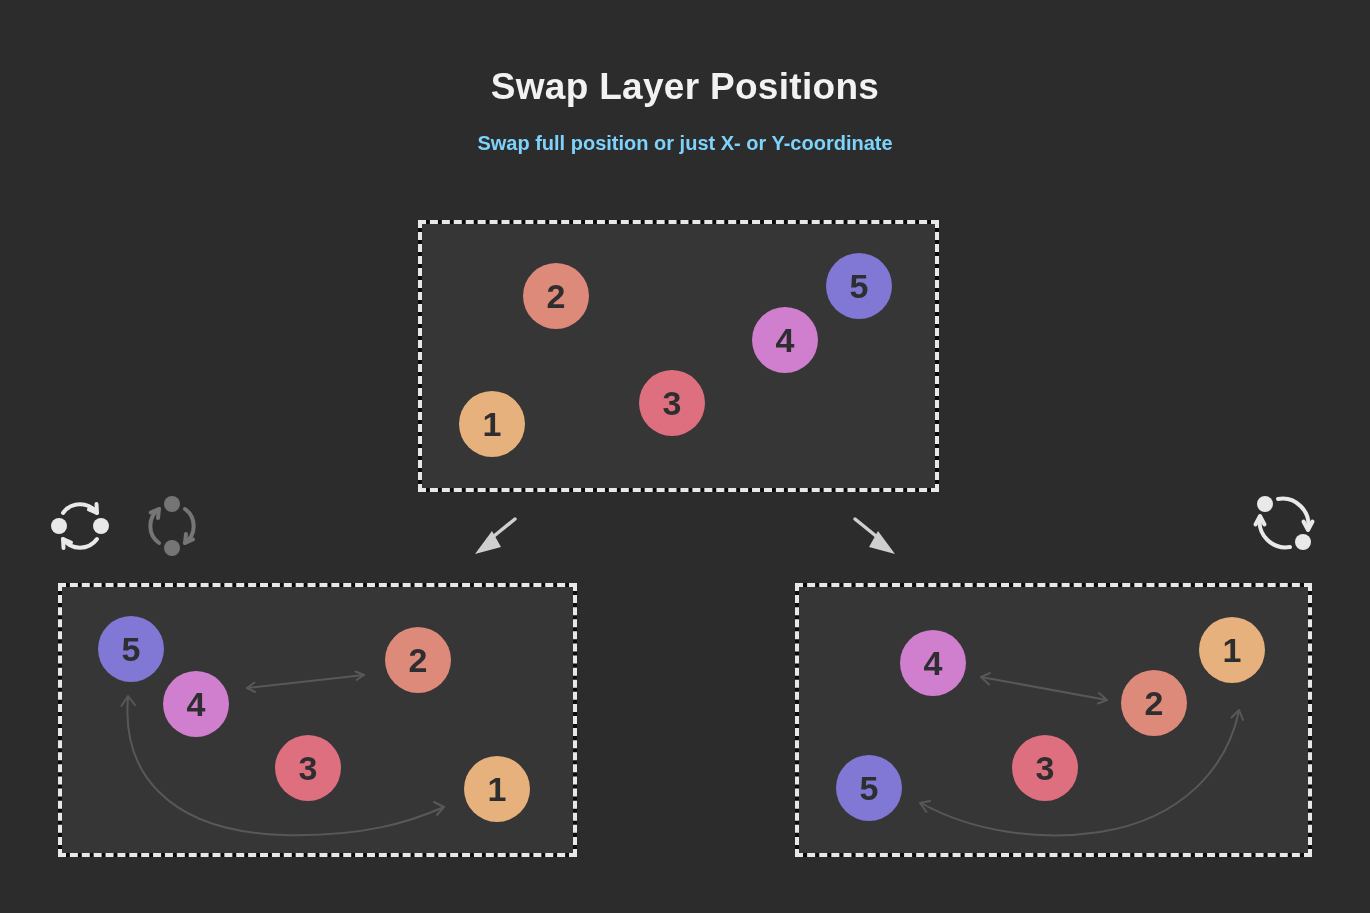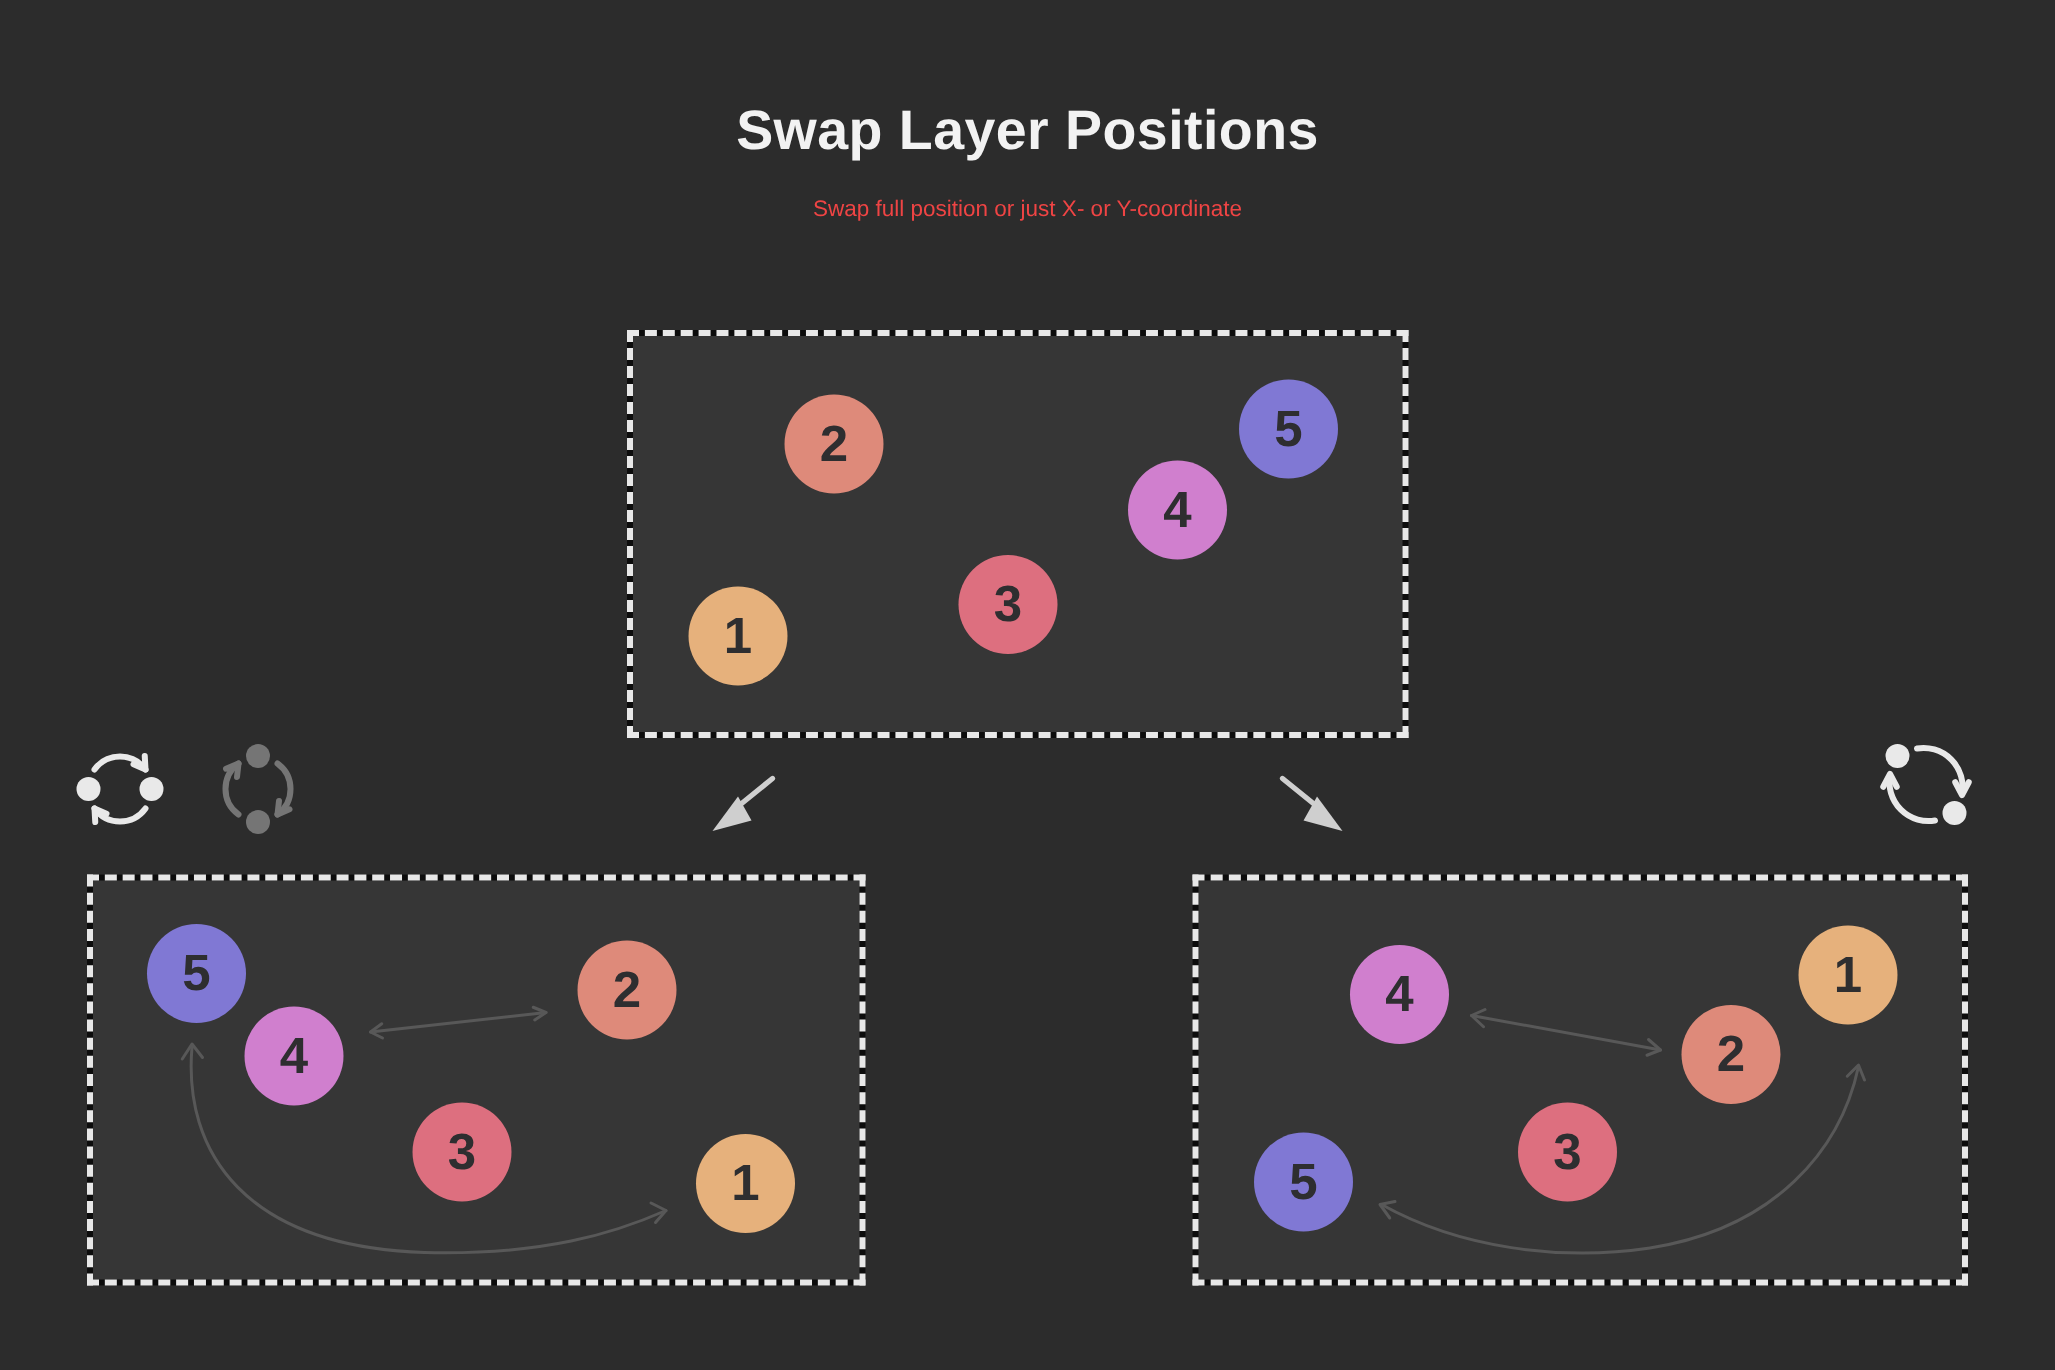--- a/index.html
+++ b/index.html
@@ -7,21 +7,21 @@
     width:1370px;height:913px;position:relative;overflow:hidden;
     background:#2c2c2c;
     font-family:"Liberation Sans", sans-serif;
   }
   .title{
     position:absolute;top:68px;left:0;width:1370px;text-align:center;
     font-size:37px;font-weight:600;color:#f2f2f2;letter-spacing:.3px;line-height:1;
   }
   .subtitle{
     position:absolute;top:132px;left:0;width:1370px;text-align:center;
-    font-size:15px;font-weight:400;color:#ef4444;line-height:1.1;
+    font-size:20px;font-weight:700;color:#7dd3fc;line-height:1.1;
   }
   .panel{
     position:absolute;background:#363636;border:4px solid #0c0c0c;box-sizing:border-box;
   }
   .panel::after{
     content:"";position:absolute;inset:-4px;border:4px dashed #e8e8e8;
     box-sizing:border-box;pointer-events:none;
   }
   .circle{
     position:absolute;width:66px;height:66px;border-radius:50%;

